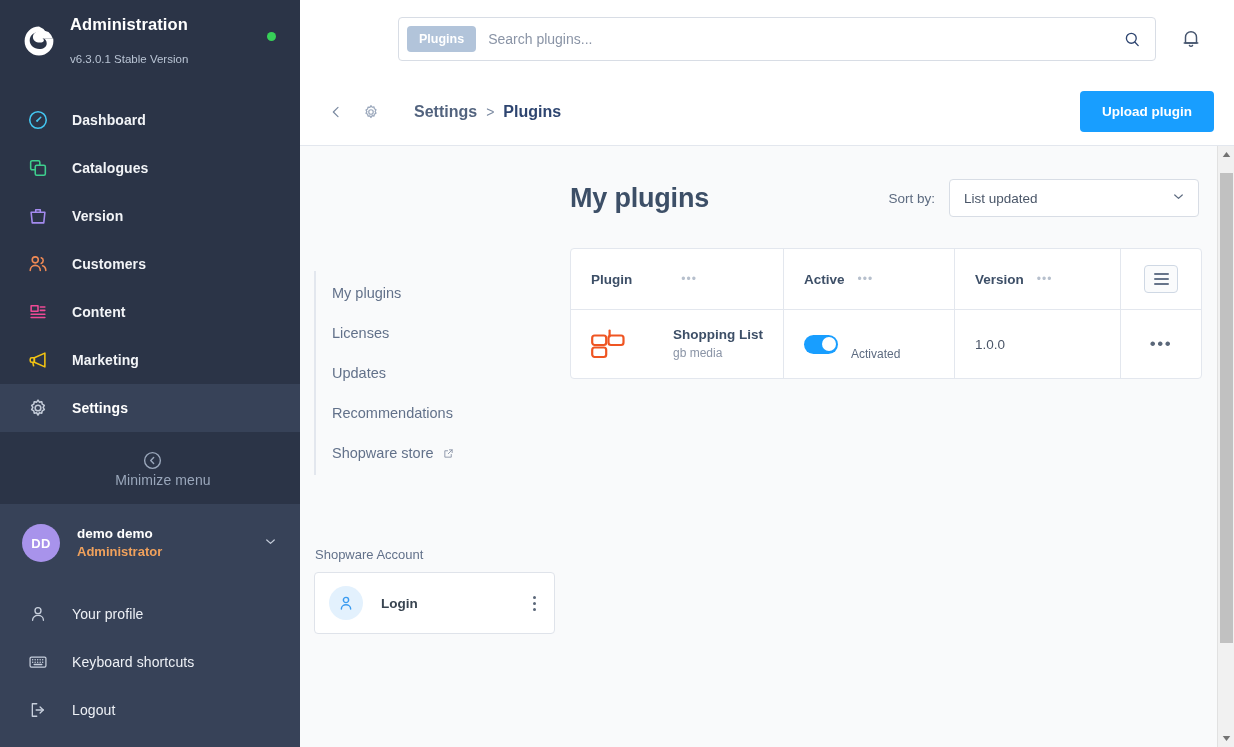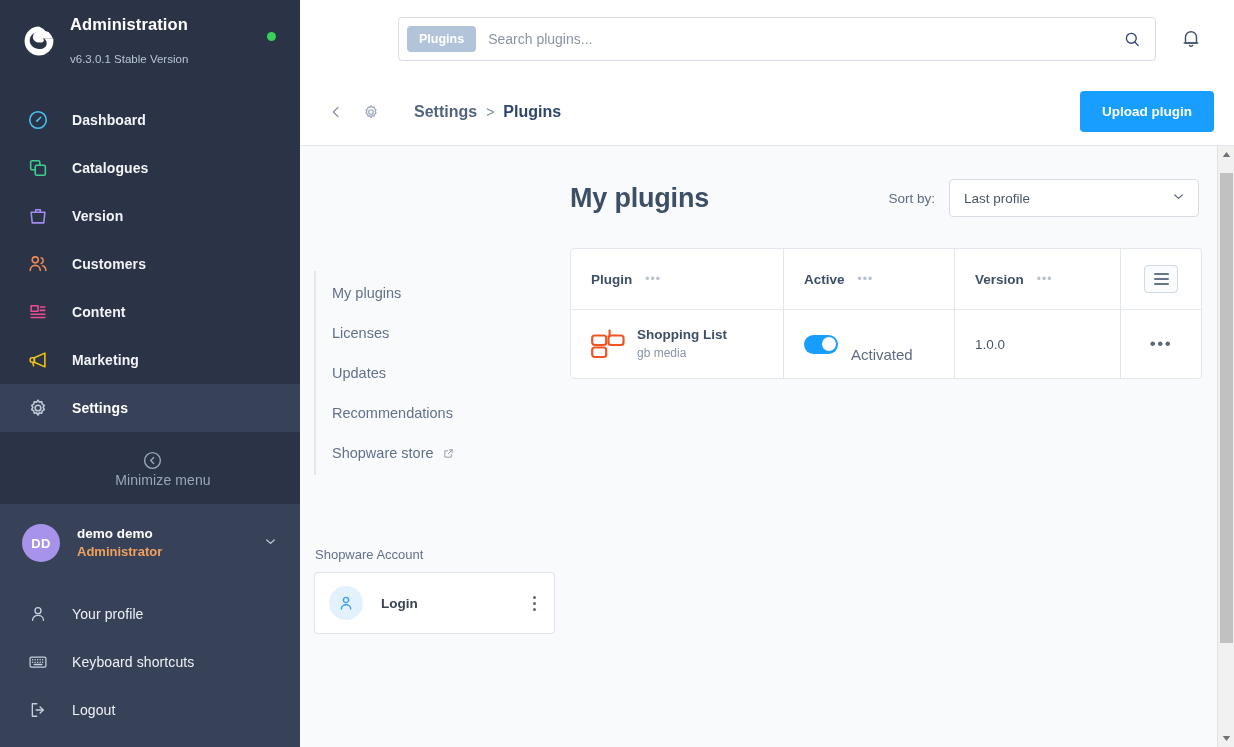--- a/index.html
+++ b/index.html
@@ -147,21 +147,21 @@
 
   .table {
     background: #fff; border: 1px solid #e3e7ee; border-radius: 4px; overflow: hidden;
     width: 632px;
   }
   .thead { display: flex; height: 61px; border-bottom: 1px solid #e3e7ee; }
   .th { display: flex; align-items: center; padding: 0 20px; border-right: 1px solid #e3e7ee; }
   .th:last-child { border-right: none; }
   .th-label { font-size: 13.5px; font-weight: bold; color: #3d4f67; }
   .th-dots { margin-left: 13px; color: #b7c0cd; font-size: 12px; letter-spacing: 1px; }
-  .col-plugin { width: 213px; }
+  .col-plugin { width: 213px; gap: 36px; }
   .col-active { width: 171px; }
   .col-version { width: 166px; }
   .col-act { width: 80px; justify-content: center; }
   .th-btn {
     width: 34px; height: 28px; border: 1px solid #cfd8e4; border-radius: 4px;
     background: #fafbfc; display: flex; flex-direction: column;
     align-items: center; justify-content: center; gap: 3px; cursor: pointer;
   }
   .th-btn i { width: 15px; height: 2px; background: #66748a; display: block; border-radius: 1px; }
 
@@ -172,21 +172,21 @@
   .plug-name { font-size: 13.5px; font-weight: bold; color: #3d4f67; line-height: 1.35; }
   .plug-vendor { font-size: 12px; color: #8a94a6; line-height: 1.4; }
   .toggle {
     width: 34px; height: 19px; border-radius: 10px; background: #189eff;
     position: relative; margin-right: 13px; cursor: pointer; flex-shrink: 0;
   }
   .toggle::after {
     content: ""; position: absolute; top: 2.5px; right: 2.5px;
     width: 14px; height: 14px; border-radius: 50%; background: #fff;
   }
-  .tog-label { font-size: 15px; color: #5d6b80; margin-top: 20px; }
+  .tog-label { font-size: 12px; color: #5d6b80; margin-top: 20px; }
   .ver-val { font-size: 13.5px; color: #4a5668; }
   .row-dots { color: #5a6779; font-size: 17px; letter-spacing: 1.5px; cursor: pointer; }
 
   
   .scrollbar {
     width: 17px; background: #f1f1f1; border-left: 1px solid #e1e1e1;
     display: flex; flex-direction: column; align-items: center; flex-shrink: 0;
   }
   .sc-arrow { height: 17px; width: 17px; display: flex; align-items: center; justify-content: center; cursor: pointer; }
   .sc-track { flex: 1; width: 17px; position: relative; }
@@ -434,21 +434,21 @@
               </span>
           </div>
         </div>
 
         <div class="plug-col">
           <div class="plug-head">
             <h1 class="plug-title">My plugins</h1>
             <div class="sort-wrap">
               <span class="sort-label">Sort by:</span>
               <div class="sort-sel">
-                <span class="sort-val">Last profile</span>
+                <span class="sort-val">List updated</span>
                 <span>
                   <svg width="15" height="15" viewBox="0 0 24 24" fill="none" stroke="#5d6b80" stroke-width="2" stroke-linecap="round" stroke-linejoin="round">
                       <path d="M6 9.5l6 5.5 6-5.5"></path>
                     </svg>
                 </span>
               </div>
             </div>
           </div>
 
           <div class="table">

